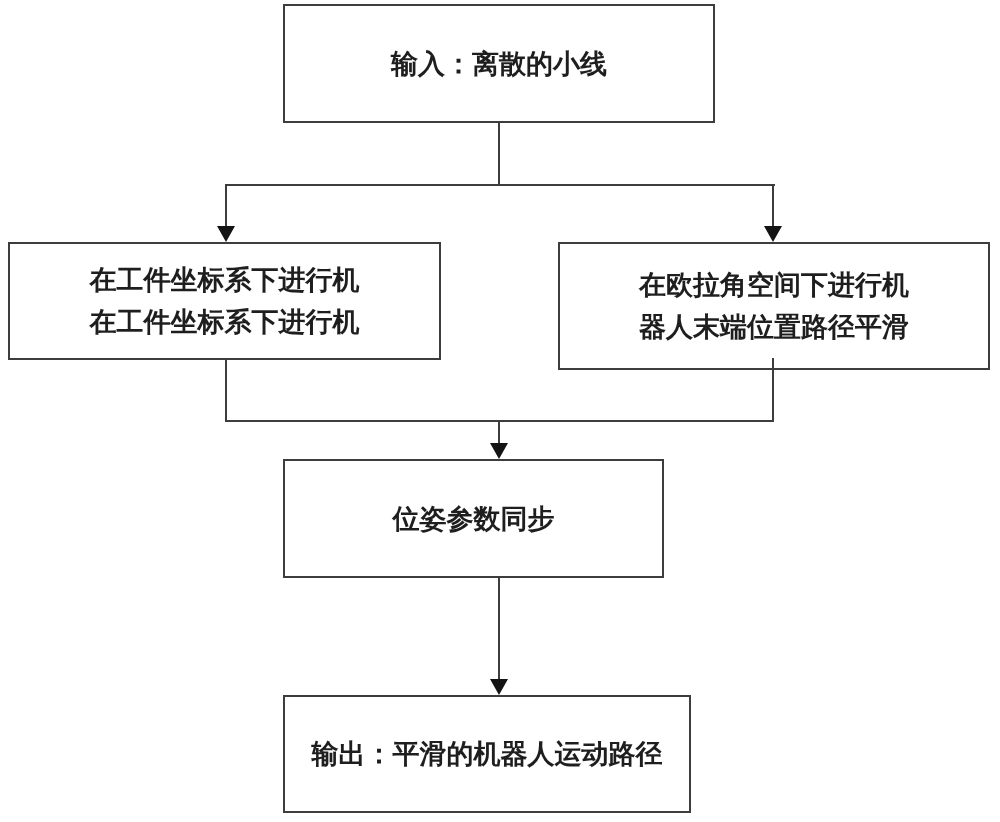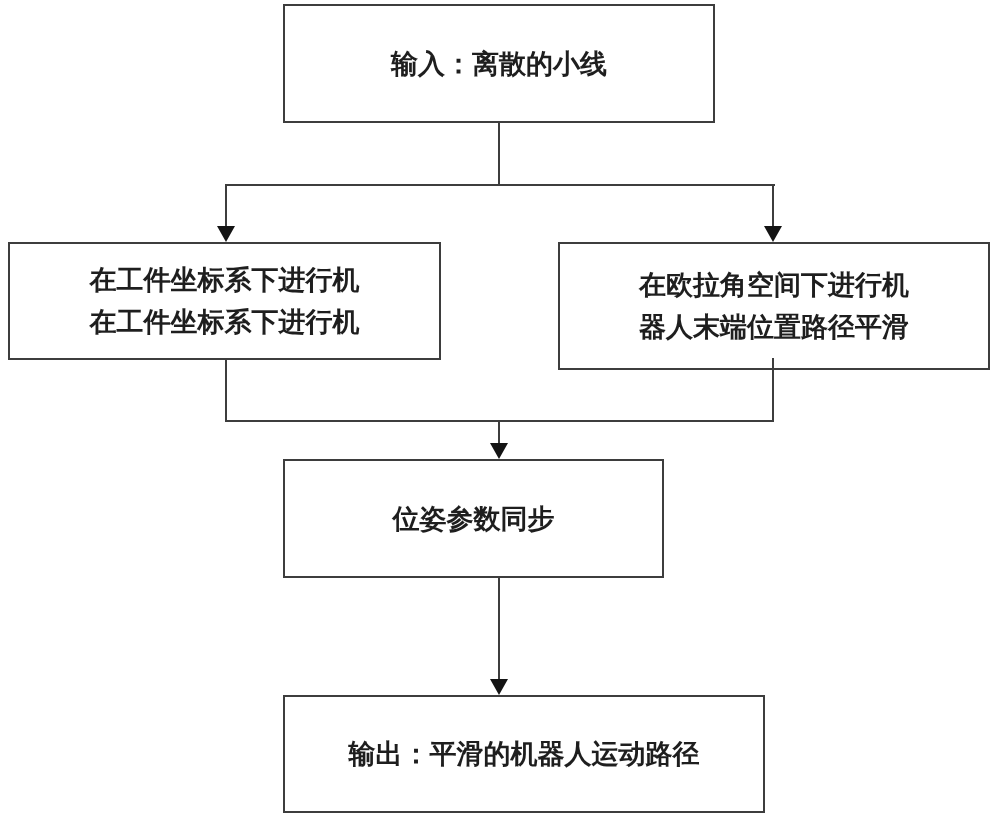--- a/index.html
+++ b/index.html
@@ -22,21 +22,21 @@
     color: #1e1e1e;
     font-weight: 700;
     font-size: 27px;
     line-height: 42px;
     text-align: center;
   }
   .node-input   { left: 283px; top: 4px;   width: 432px; height: 119px; }
   .node-pos     { left: 8px;   top: 242px; width: 433px; height: 118px; }
   .node-ori     { left: 558px; top: 242px; width: 432px; height: 128px; }
   .node-sync    { left: 283px; top: 459px; width: 381px; height: 119px; }
-  .node-output  { left: 283px; top: 695px; width: 482px; height: 118px; }
+  .node-output  { left: 283px; top: 695px; width: 408px; height: 118px; }
 
   .tcol { display: flex; flex-direction: column; }
   .tcol-left { display: flex; flex-direction: column; align-items: flex-start; }
   .tline { display: block; white-space: nowrap; }
   .indent3 { padding-left: 81px; }
 
   .edge { position: absolute; background: #3d3d3d; }
   .edge-v { width: 2px; }
   .edge-h { height: 2px; }
 

